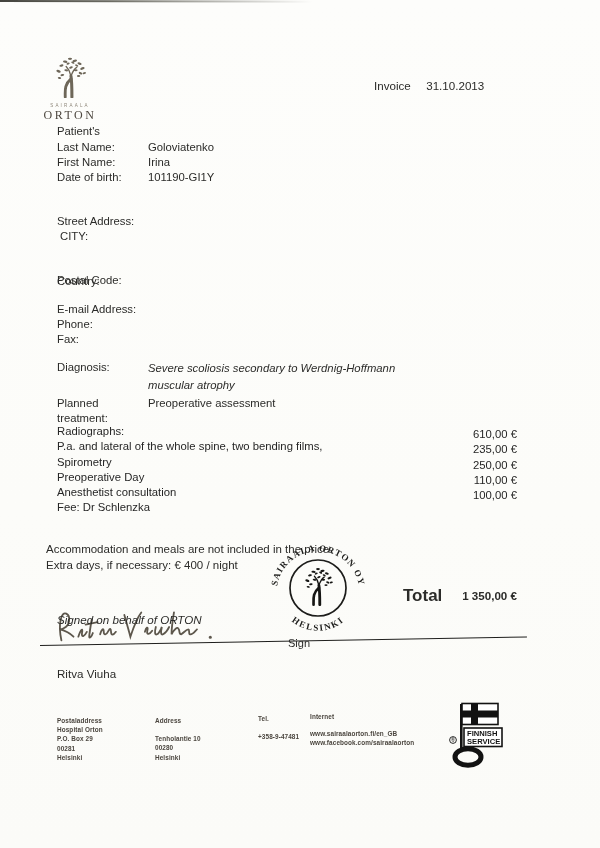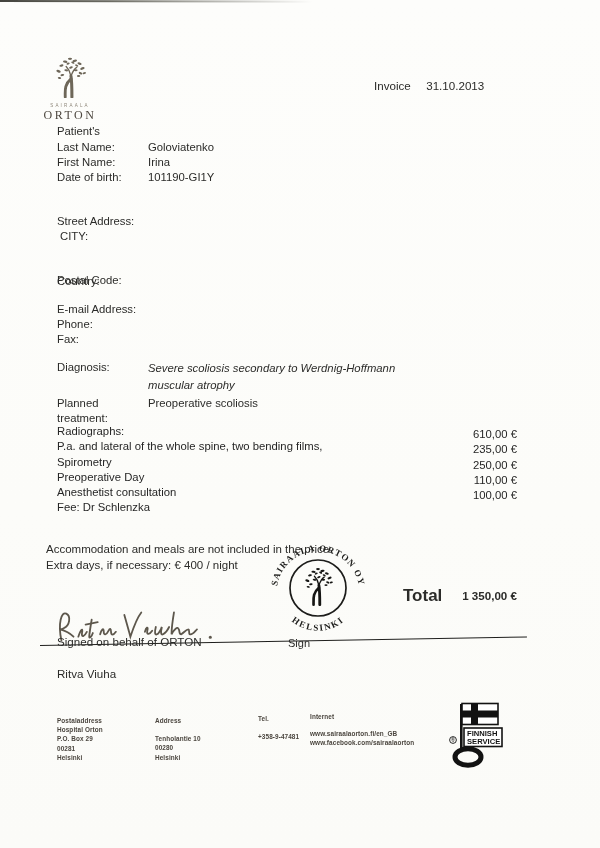--- a/index.html
+++ b/index.html
@@ -116,21 +116,21 @@
   <div class="abs t row" style="left:57px;top:360px;">
     <span class="lbl">Diagnosis:</span>
     <span style="line-height:16.5px;font-style:italic;">
       <span style="display:block;">Severe scoliosis secondary to Werdnig-Hoffmann</span>
       <span style="display:block;">muscular atrophy</span>
     </span>
   </div>
 
   <div class="abs t row" style="left:57px;top:396px;">
     <span class="lbl">Planned treatment:</span>
-    <span>Preoperative scoliosis</span>
+    <span>Preoperative assessment</span>
   </div>
 
   <div class="abs items" style="left:57px;top:425px;">
     <div class="item-row">
       <span>Radiographs:</span>
       <span class="price">610,00 €</span>
     </div>
     <div class="item-row">
       <span>P.a. and lateral of the whole spine, two bending films,</span>
       <span class="price">235,00 €</span>
@@ -189,21 +189,21 @@
       <path d="M60,9 C62,16 64,23 65,27 C67,21 70,12 74,7"></path>
       <path d="M77,23 C78,19 80,18 79,22 C78,26 81,25 83,22"></path>
       <path d="M86,19 C85,23 85,26 87,25 C89,24 90,21 91,19 C90,23 90,26 92,25 C94,24 96,21 97,19"></path>
       <path d="M101,7 C100,13 99,21 99,25 C101,21 104,18 105,21 C106,23 105,25 107,25 C109,24 111,21 113,21 C114,21 113,24 114,25 C116,26 118,23 120,21"></path>
       <path d="M131,27 C131.8,27 131.8,28 131,28 C130.2,28 130.2,27 131,27"></path>
     </g>
   </svg>
 
   <div class="abs sigline" style="left:40px;top:645px;"></div>
   <div class="abs t" style="left:288px;top:636px;font-size:11px;">Sign</div>
-  <div class="abs t" style="left:57px;top:634px;font-size:11.6px;">Signed on behalf of ORTON</div>
+  <div class="abs t" style="left:57px;top:612px;font-size:11.6px;font-style:italic;">Signed on behalf of ORTON</div>
   <div class="abs t" style="left:57px;top:666px;font-size:11.6px;">Ritva Viuha</div>
 
   <div class="abs fcol" style="left:57px;top:716px;">
     <div class="title">Postaladdress</div>
     <div>Hospital Orton</div>
     <div>P.O. Box 29</div>
     <div>00281</div>
     <div>Helsinki</div>
   </div>
   <div class="abs fcol" style="left:155px;top:716px;">

